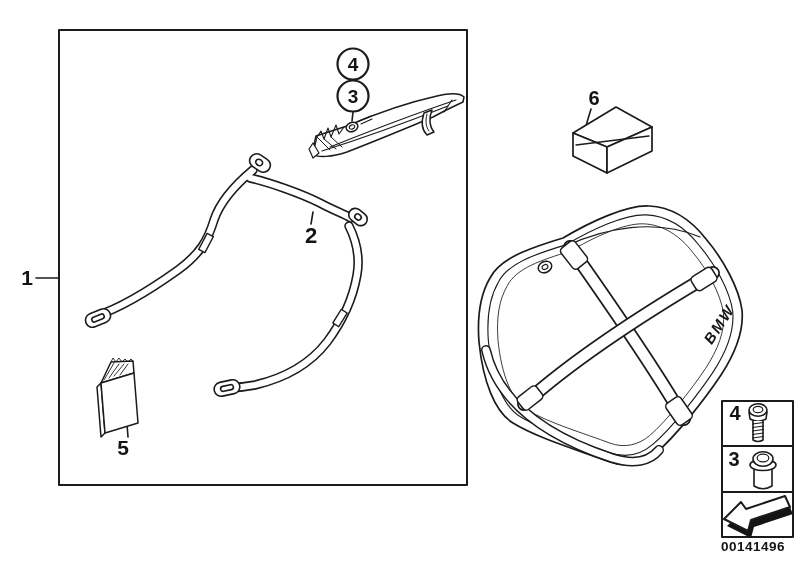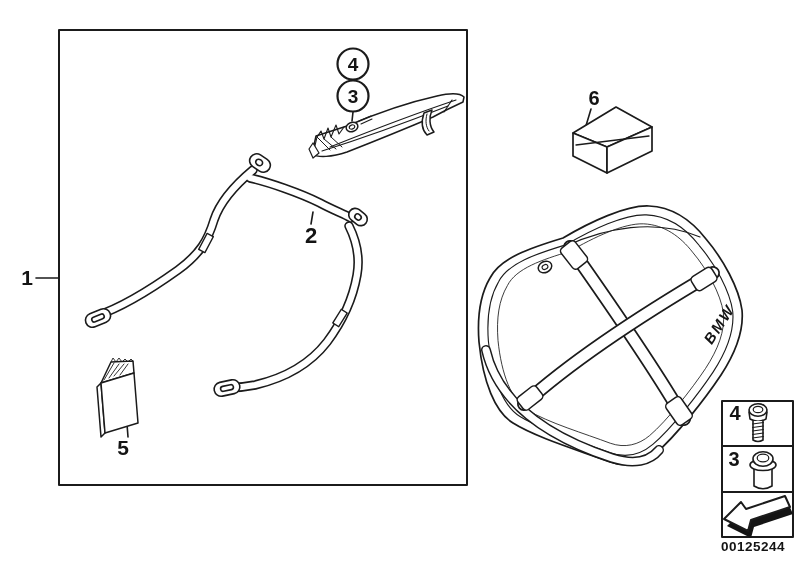--- a/index.html
+++ b/index.html
@@ -166,15 +166,15 @@
   <div class="lbl" style="left:594px;top:98px;font-size:20px;">6</div>
 
   <div class="lbl" style="left:353px;top:64px;font-size:19px;">4</div>
   <div class="lbl" style="left:353px;top:96px;font-size:19px;">3</div>
 
   <div class="lbl" style="left:735px;top:413px;font-size:20px;">4</div>
   <div class="lbl" style="left:734px;top:459px;font-size:20px;">3</div>
 
   <div class="lbl rot" style="left:719px;top:324px;font-size:15px;">BMW</div>
 
-  <div class="lbl imgnum" style="left:753px;top:547px;font-size:13.5px;">00125244</div>
+  <div class="lbl imgnum" style="left:753px;top:547px;font-size:13.5px;">00141496</div>
 
 </div>
 
 </body></html>

